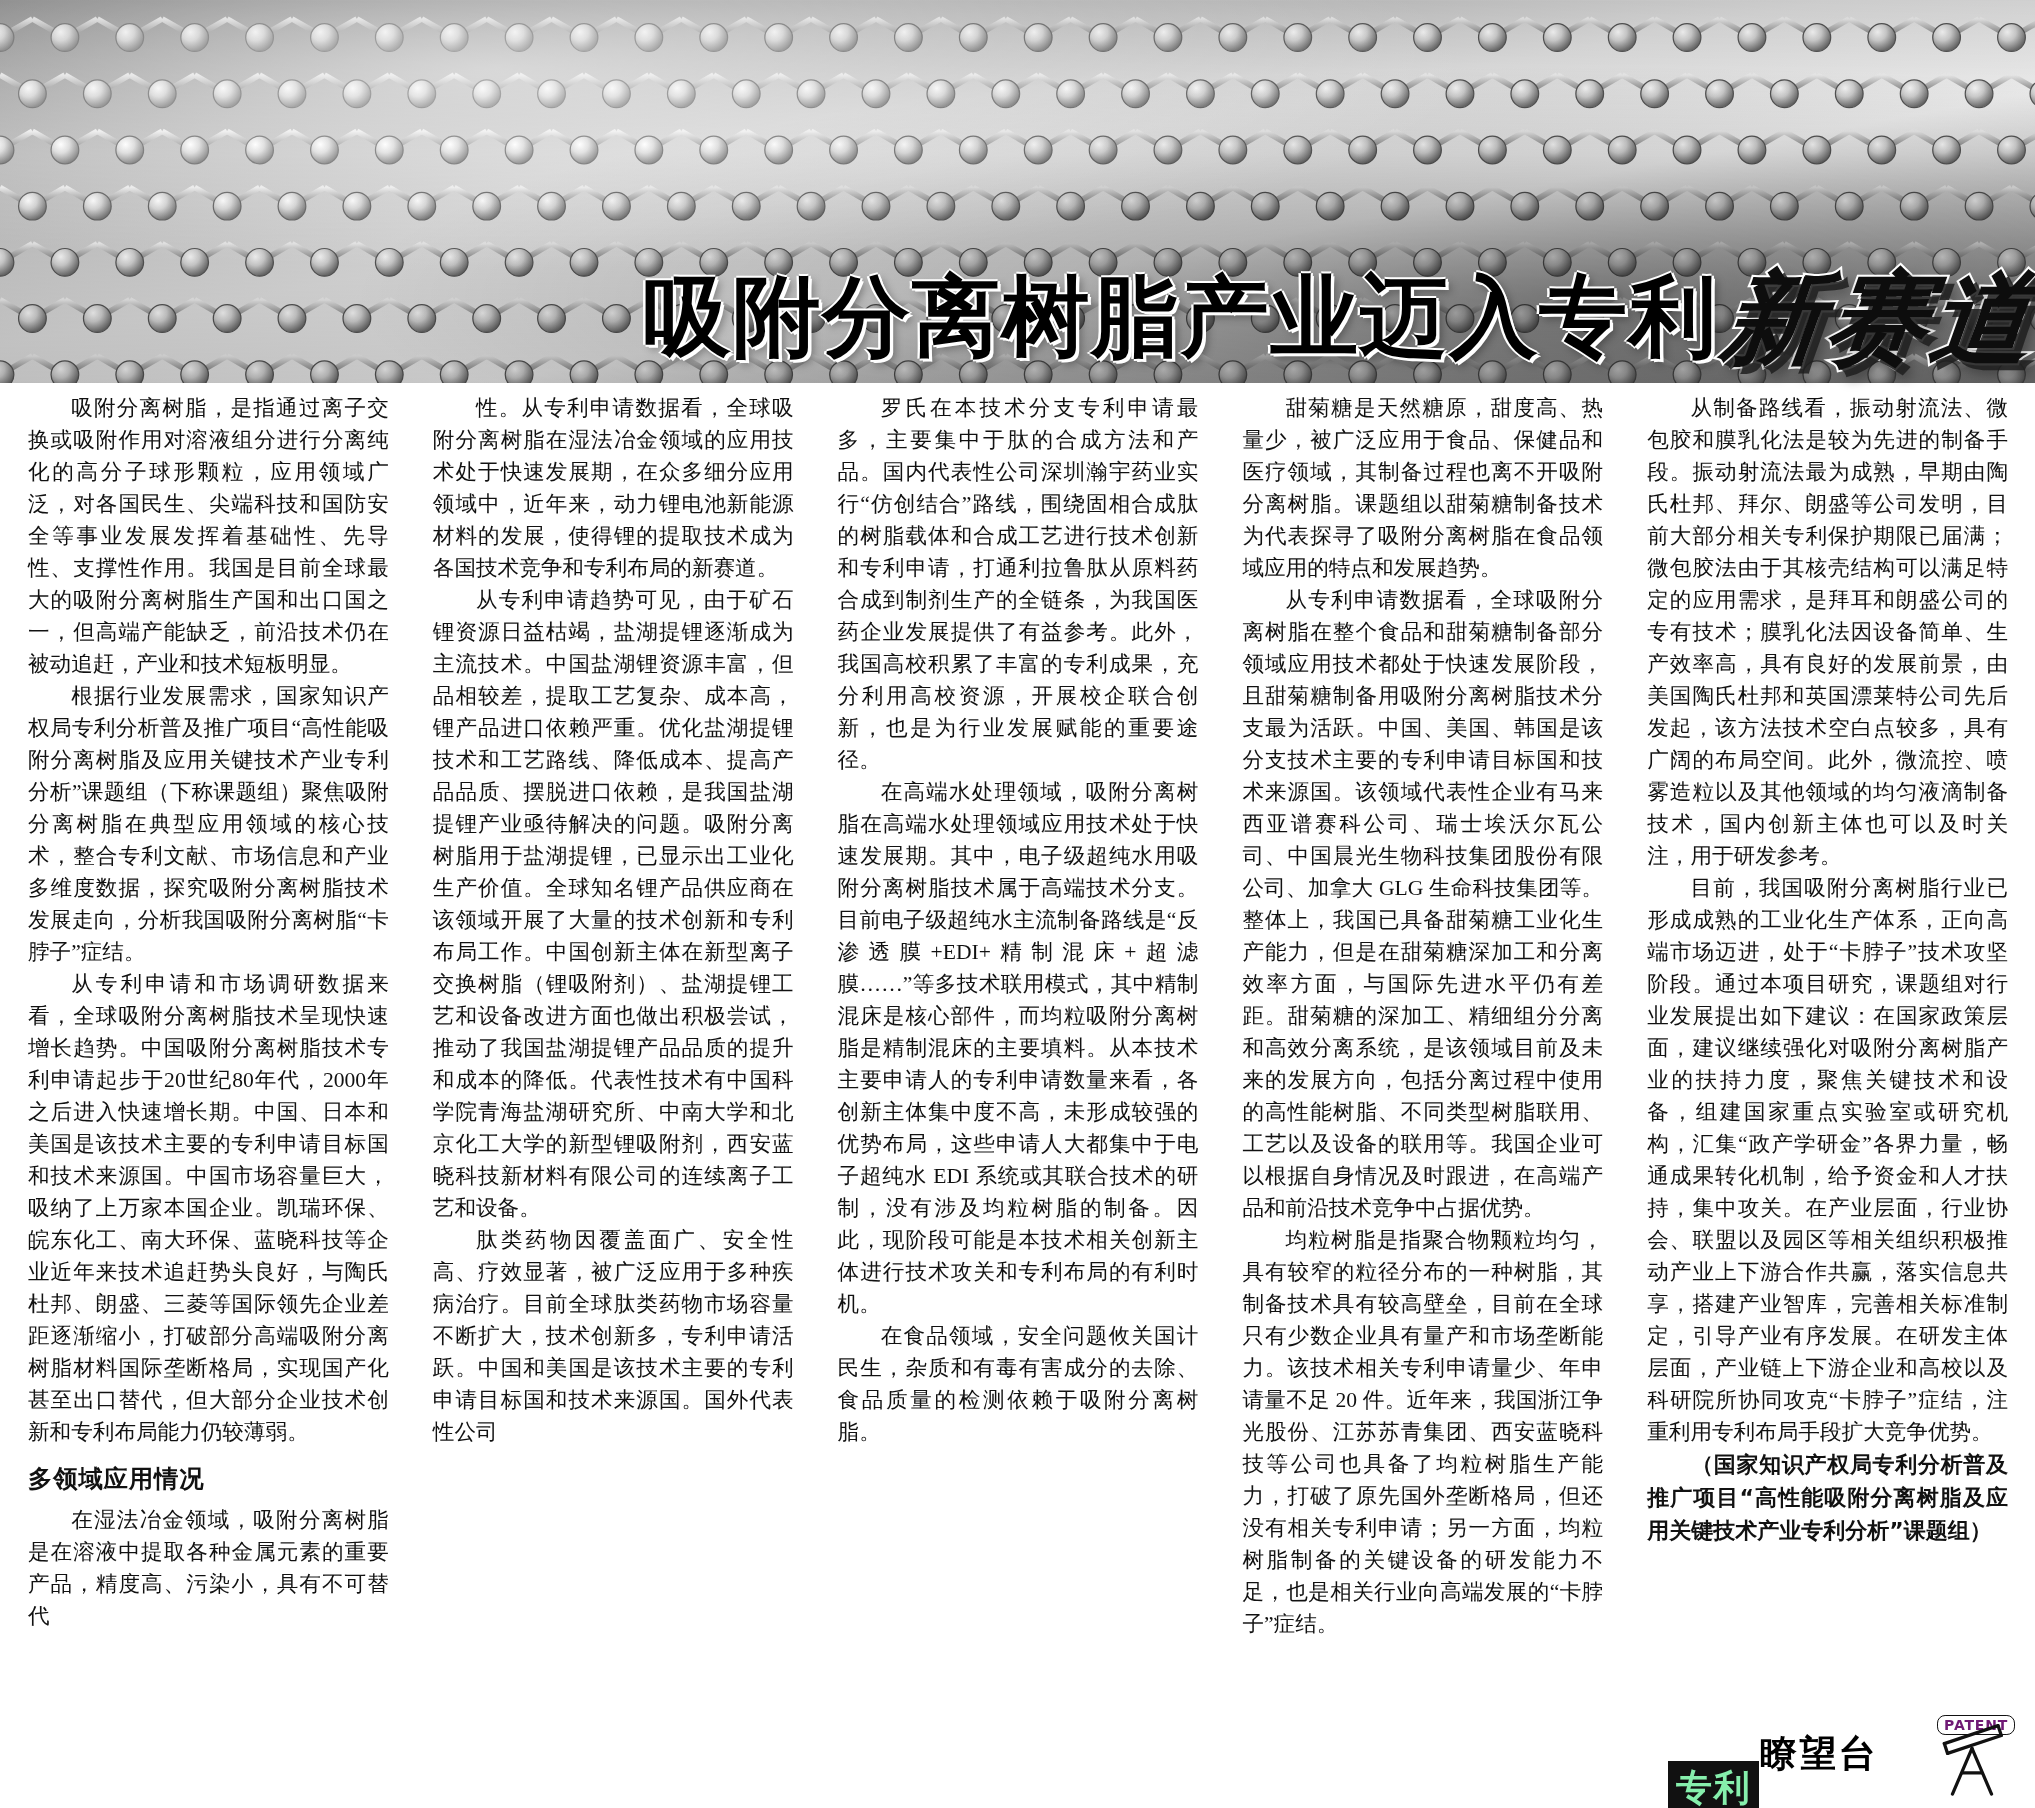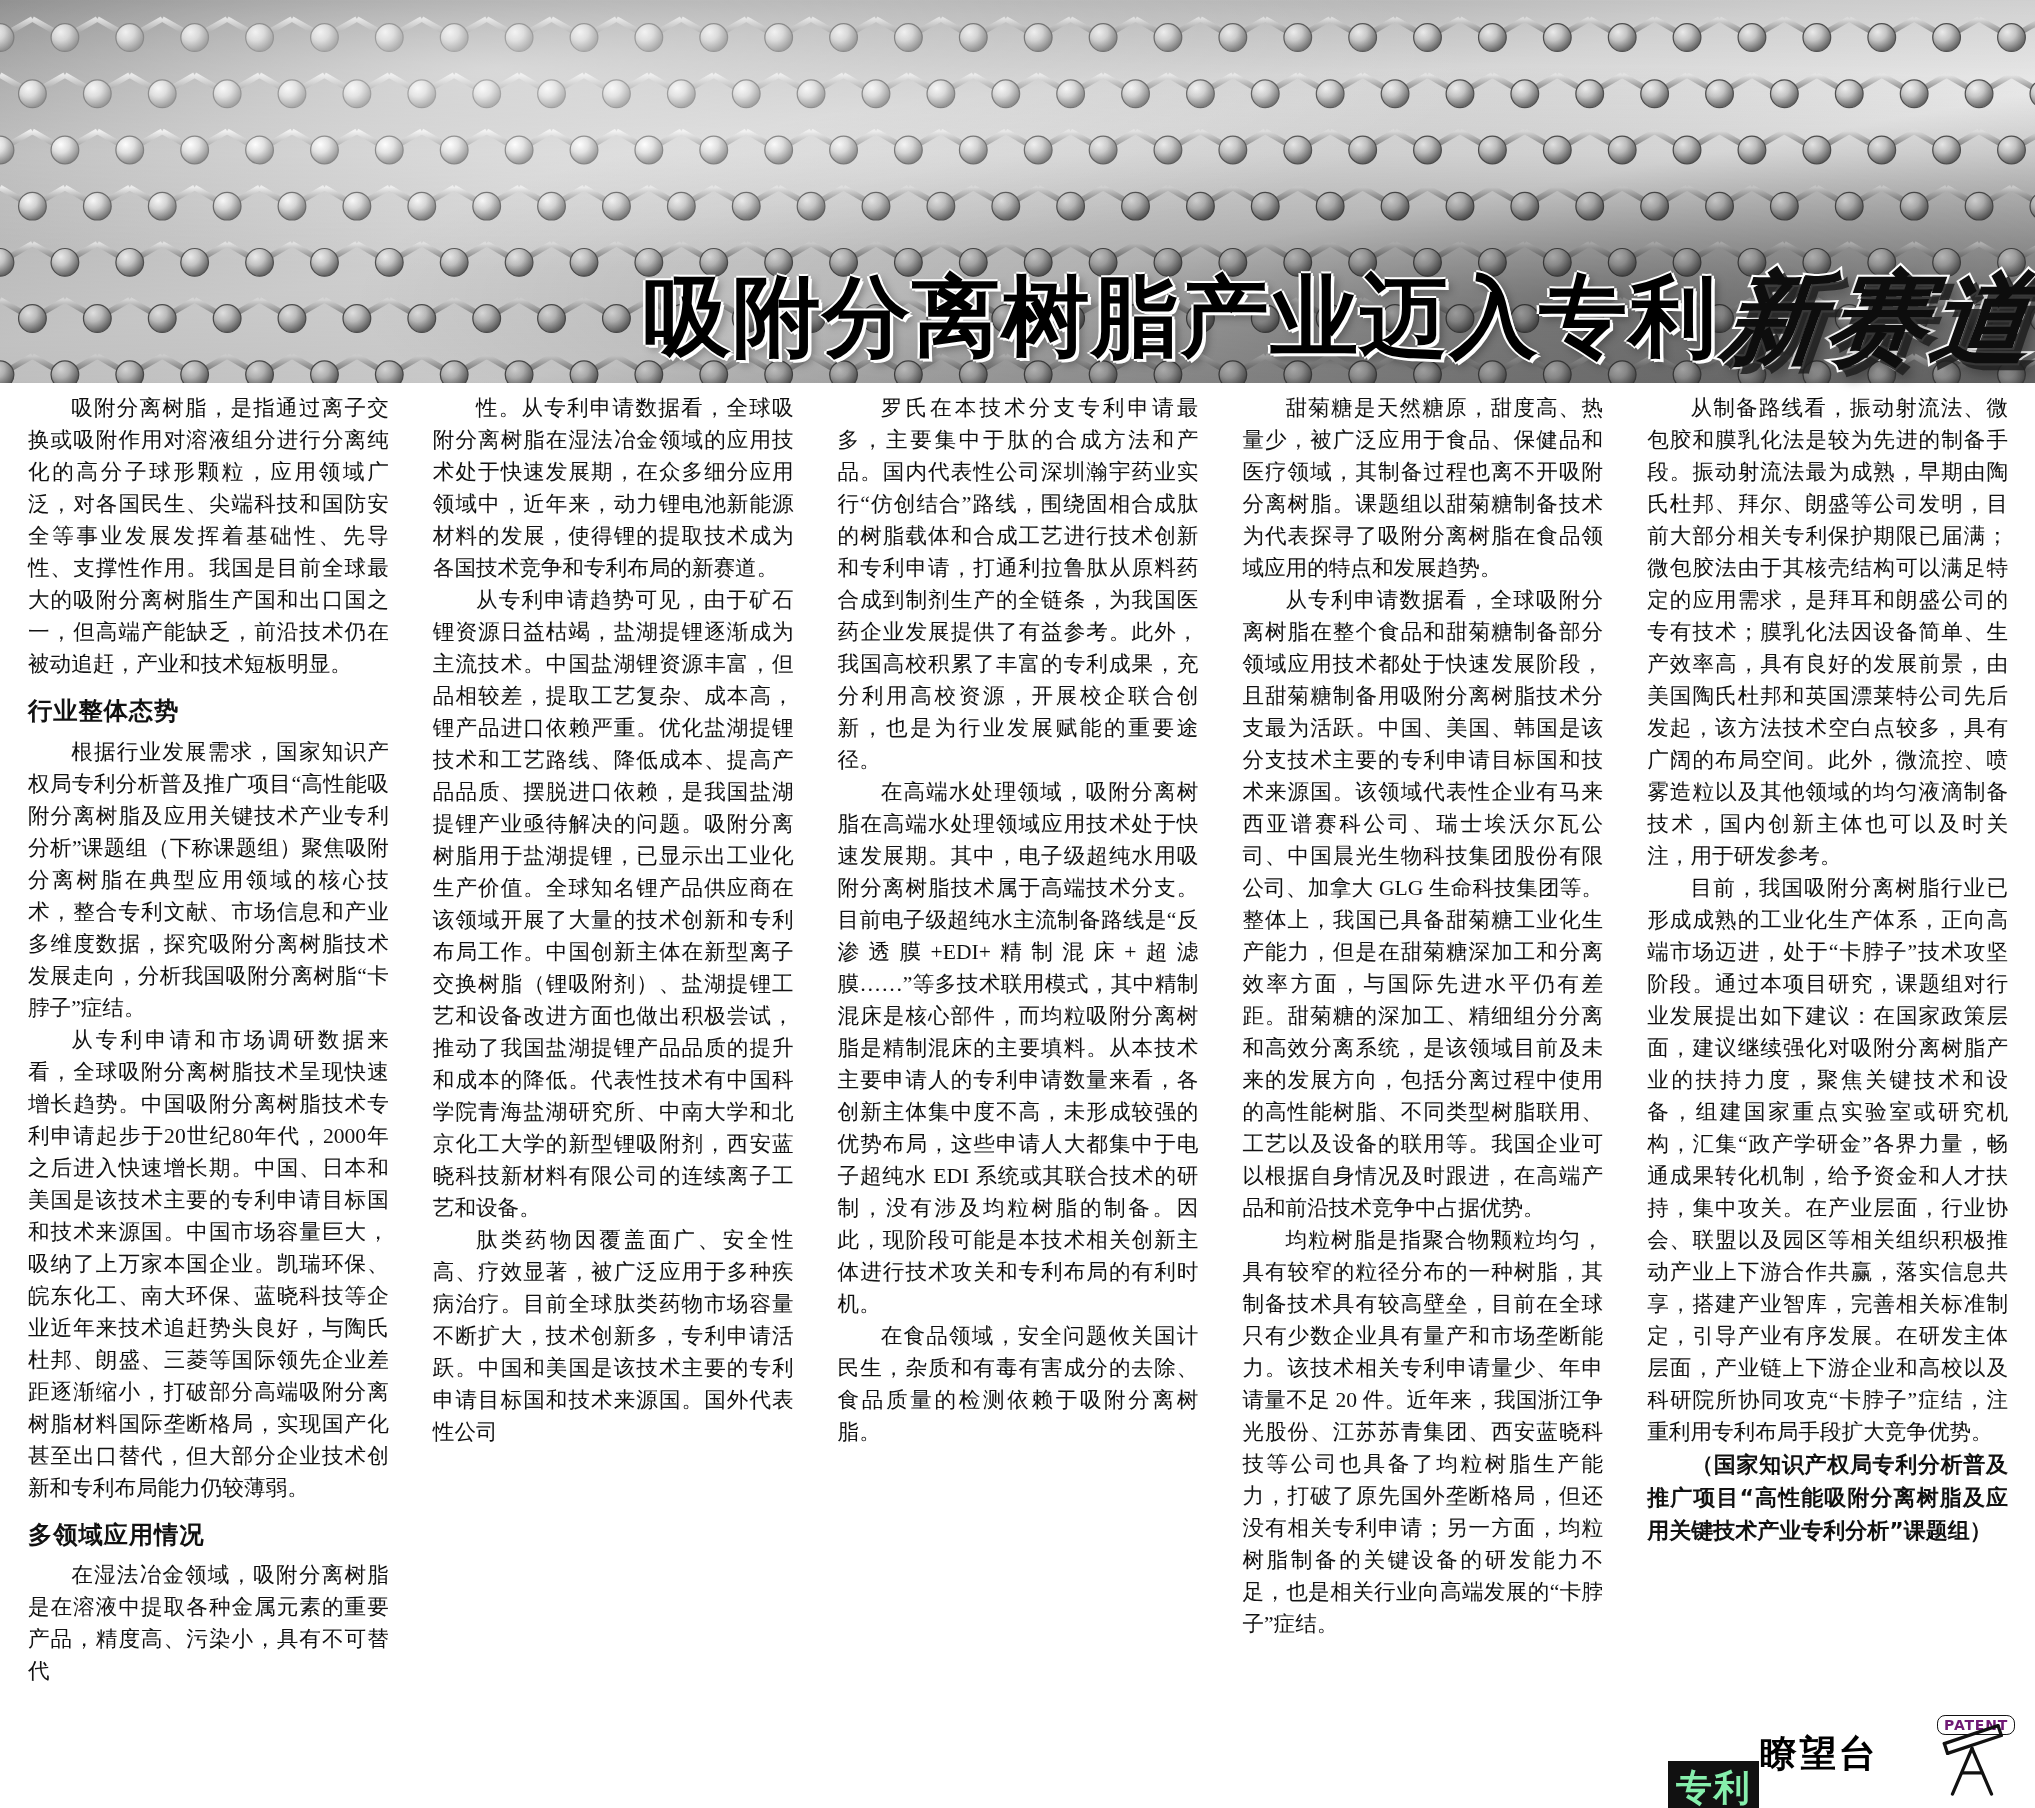--- a/index.html
+++ b/index.html
@@ -1779,21 +1779,20 @@
 </div>
 
 <div class="headline-wrap">
   <span class="headline-main">吸附分离树脂产业迈入专利</span>
   <span class="headline-accent">新赛道</span>
 </div>
 
 <div class="article" id="article">
     <div class="col">
       <p>吸附分离树脂，是指通过离子交换或吸附作用对溶液组分进行分离纯化的高分子球形颗粒，应用领域广泛，对各国民生、尖端科技和国防安全等事业发展发挥着基础性、先导性、支撑性作用。我国是目前全球最大的吸附分离树脂生产国和出口国之一，但高端产能缺乏，前沿技术仍在被动追赶，产业和技术短板明显。</p>
-      <h2 class="sec-head">行业整体态势</h2>
       <p>根据行业发展需求，国家知识产权局专利分析普及推广项目“高性能吸附分离树脂及应用关键技术产业专利分析”课题组（下称课题组）聚焦吸附分离树脂在典型应用领域的核心技术，整合专利文献、市场信息和产业多维度数据，探究吸附分离树脂技术发展走向，分析我国吸附分离树脂“卡脖子”症结。</p>
       <p>从专利申请和市场调研数据来看，全球吸附分离树脂技术呈现快速增长趋势。中国吸附分离树脂技术专利申请起步于20世纪80年代，2000年之后进入快速增长期。中国、日本和美国是该技术主要的专利申请目标国和技术来源国。中国市场容量巨大，吸纳了上万家本国企业。凯瑞环保、皖东化工、南大环保、蓝晓科技等企业近年来技术追赶势头良好，与陶氏杜邦、朗盛、三菱等国际领先企业差距逐渐缩小，打破部分高端吸附分离树脂材料国际垄断格局，实现国产化甚至出口替代，但大部分企业技术创新和专利布局能力仍较薄弱。</p>
       <h2 class="sec-head">多领域应用情况</h2>
       <p>在湿法冶金领域，吸附分离树脂是在溶液中提取各种金属元素的重要产品，精度高、污染小，具有不可替代</p>
     </div>
     <div class="col">
       <p>性。从专利申请数据看，全球吸附分离树脂在湿法冶金领域的应用技术处于快速发展期，在众多细分应用领域中，近年来，动力锂电池新能源材料的发展，使得锂的提取技术成为各国技术竞争和专利布局的新赛道。</p>
       <p>从专利申请趋势可见，由于矿石锂资源日益枯竭，盐湖提锂逐渐成为主流技术。中国盐湖锂资源丰富，但品相较差，提取工艺复杂、成本高，锂产品进口依赖严重。优化盐湖提锂技术和工艺路线、降低成本、提高产品品质、摆脱进口依赖，是我国盐湖提锂产业亟待解决的问题。吸附分离树脂用于盐湖提锂，已显示出工业化生产价值。全球知名锂产品供应商在该领域开展了大量的技术创新和专利布局工作。中国创新主体在新型离子交换树脂（锂吸附剂）、盐湖提锂工艺和设备改进方面也做出积极尝试，推动了我国盐湖提锂产品品质的提升和成本的降低。代表性技术有中国科学院青海盐湖研究所、中南大学和北京化工大学的新型锂吸附剂，西安蓝晓科技新材料有限公司的连续离子工艺和设备。</p>
       <p>肽类药物因覆盖面广、安全性高、疗效显著，被广泛应用于多种疾病治疗。目前全球肽类药物市场容量不断扩大，技术创新多，专利申请活跃。中国和美国是该技术主要的专利申请目标国和技术来源国。国外代表性公司</p>
     </div>

